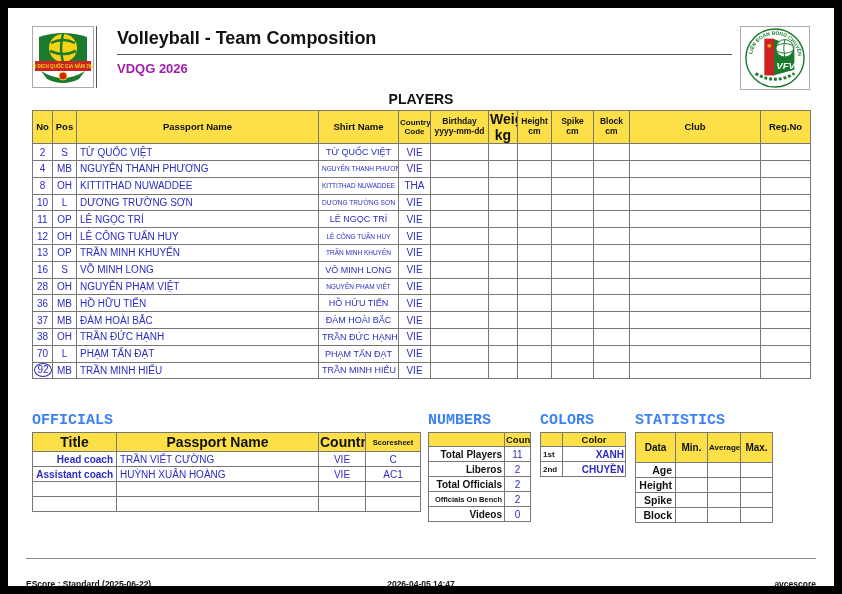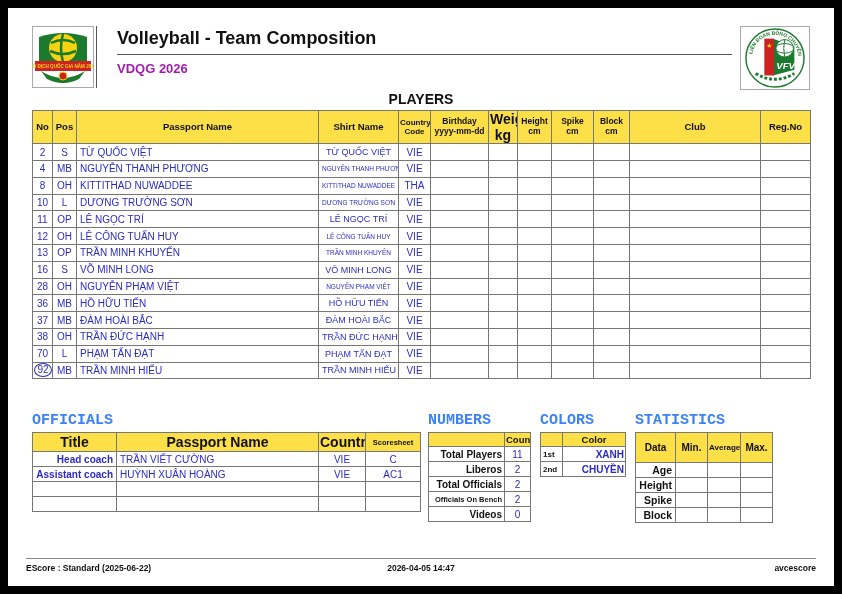--- a/index.html
+++ b/index.html
@@ -59,21 +59,21 @@
   .ctable td{height:15px;font-size:10px;}
   .ctable td.rank{font-size:8px;font-weight:bold;color:#111;text-align:left;padding:0 2px;}
   .ctable td.val{text-align:right;font-weight:bold;}
   .stats{position:absolute;left:603px;top:0;width:140px;}
   .stable{width:137px;}
   .stable th{font-size:10px;height:30px;}
   .stable th:nth-child(3){font-size:8px;}
   .stable td{height:15px;font-size:10.5px;padding:0 3px;}
   .stable td.lbl{text-align:right;font-weight:bold;color:#111;}
   
-  .footer{position:absolute;left:18px;right:18px;top:550px;border-top:1px solid #888;padding-top:4px;display:flex;font-size:8.5px;font-weight:bold;color:#111;gap:30px;}
+  .footer{position:absolute;left:18px;right:18px;top:550px;border-top:1px solid #888;padding-top:20px;display:flex;font-size:8.5px;font-weight:bold;color:#111;gap:30px;}
   .footer .fl{flex:1;text-align:left;}
   .footer .fc{flex:1;text-align:center;}
   .footer .fr{flex:1;text-align:right;}
 </style>
 </head>
 <body>
 
 <div class="page">
 
   <div class="hdr">

